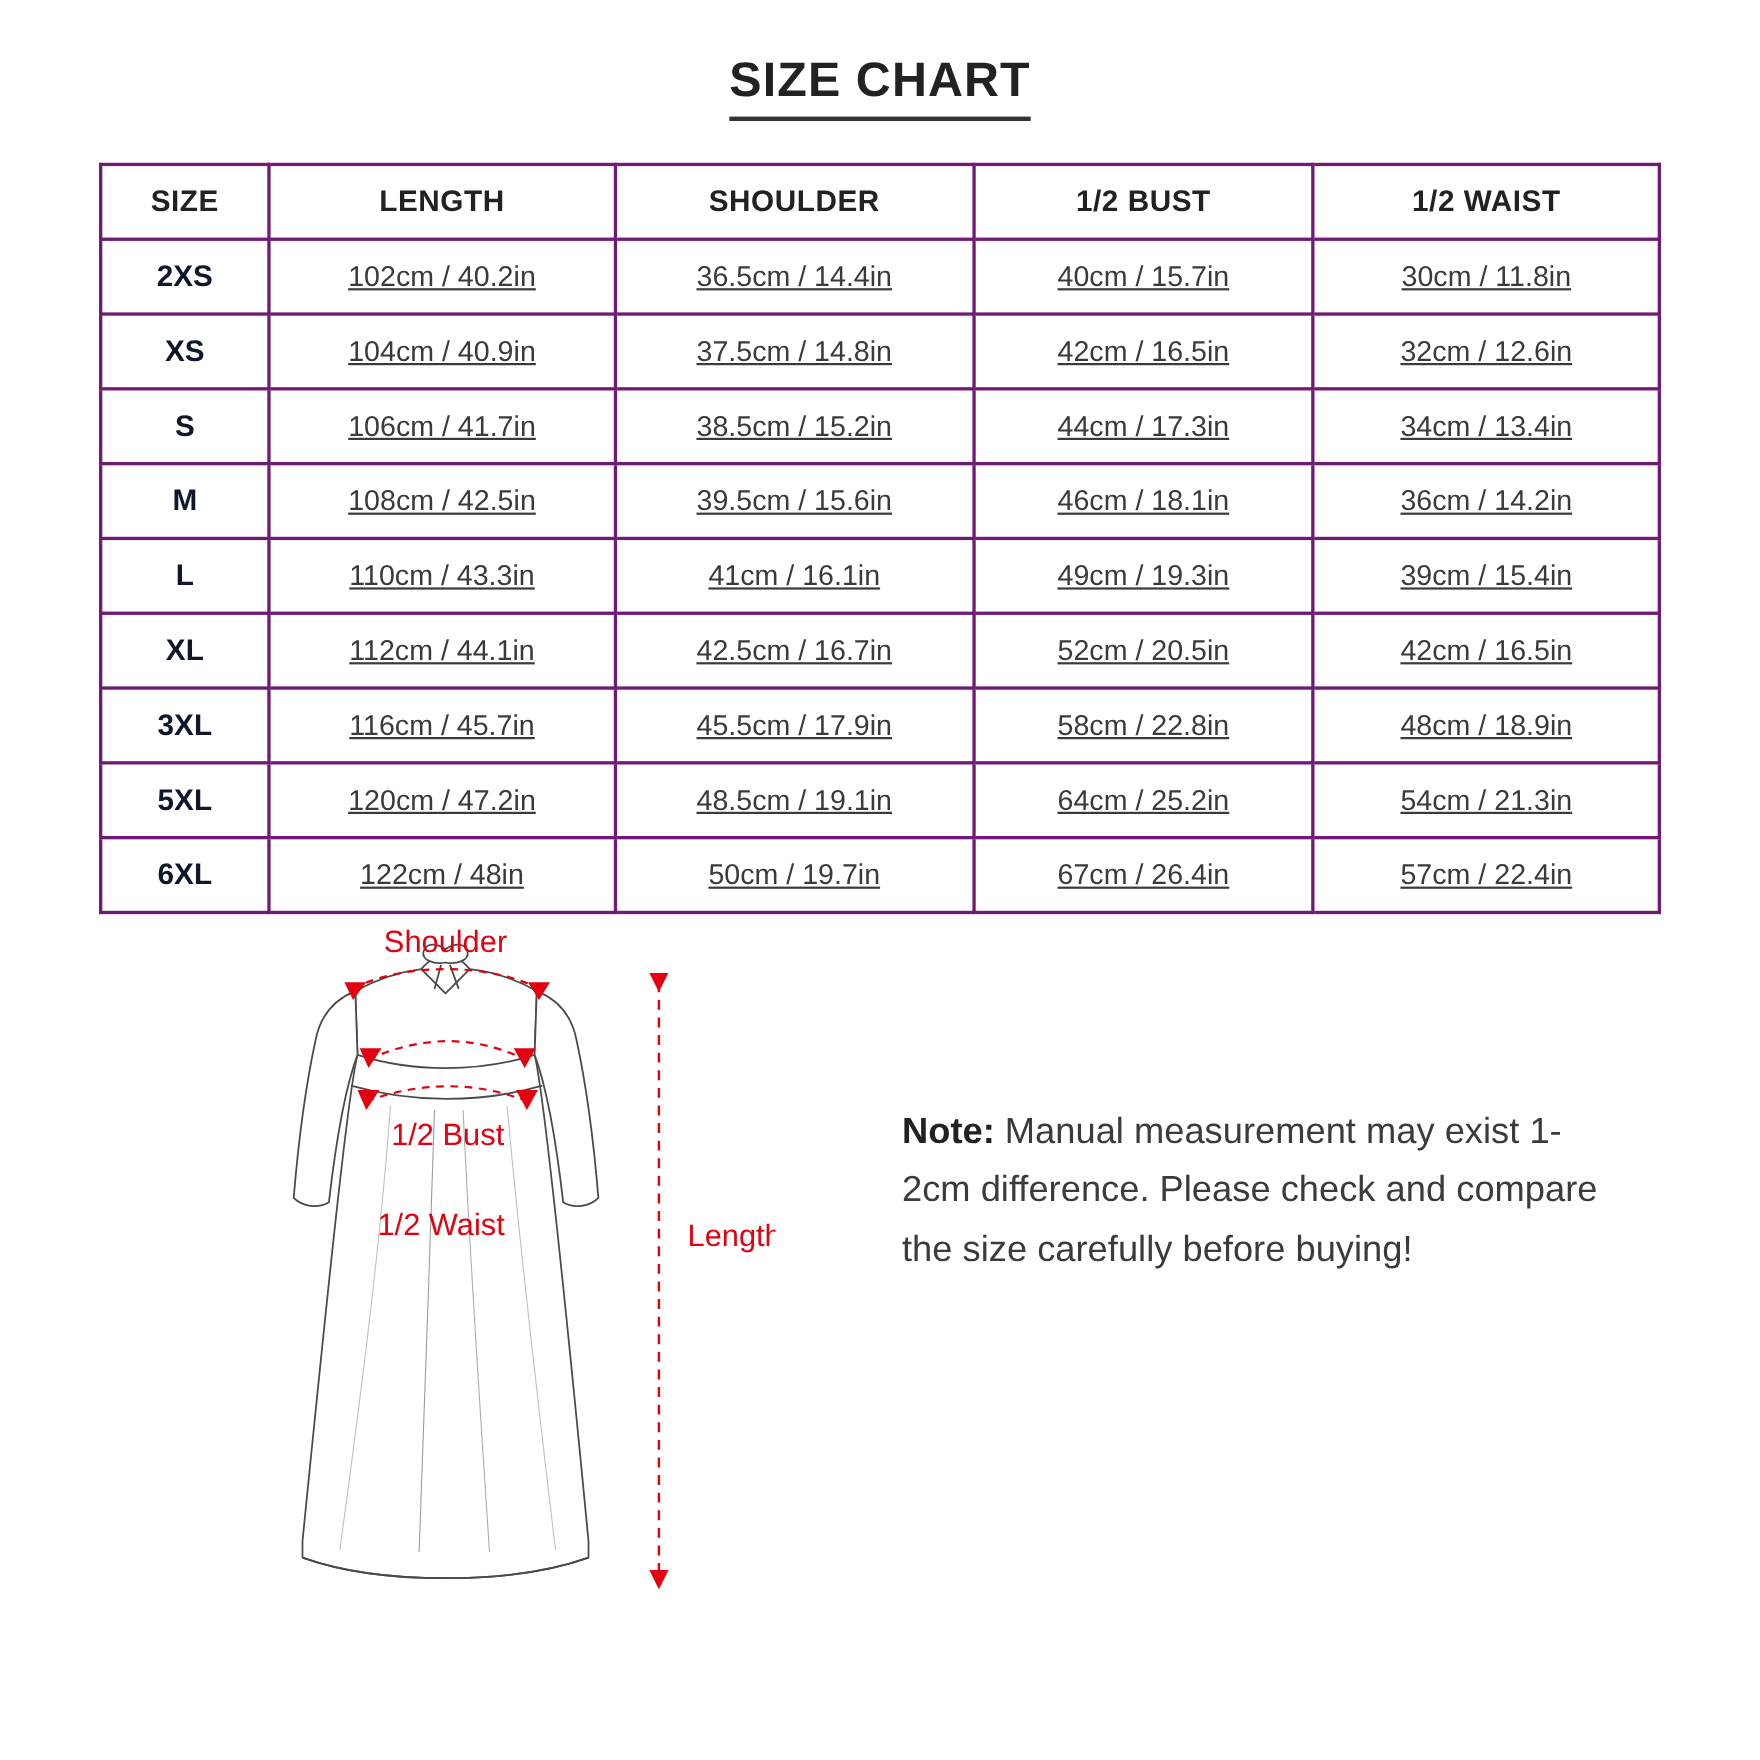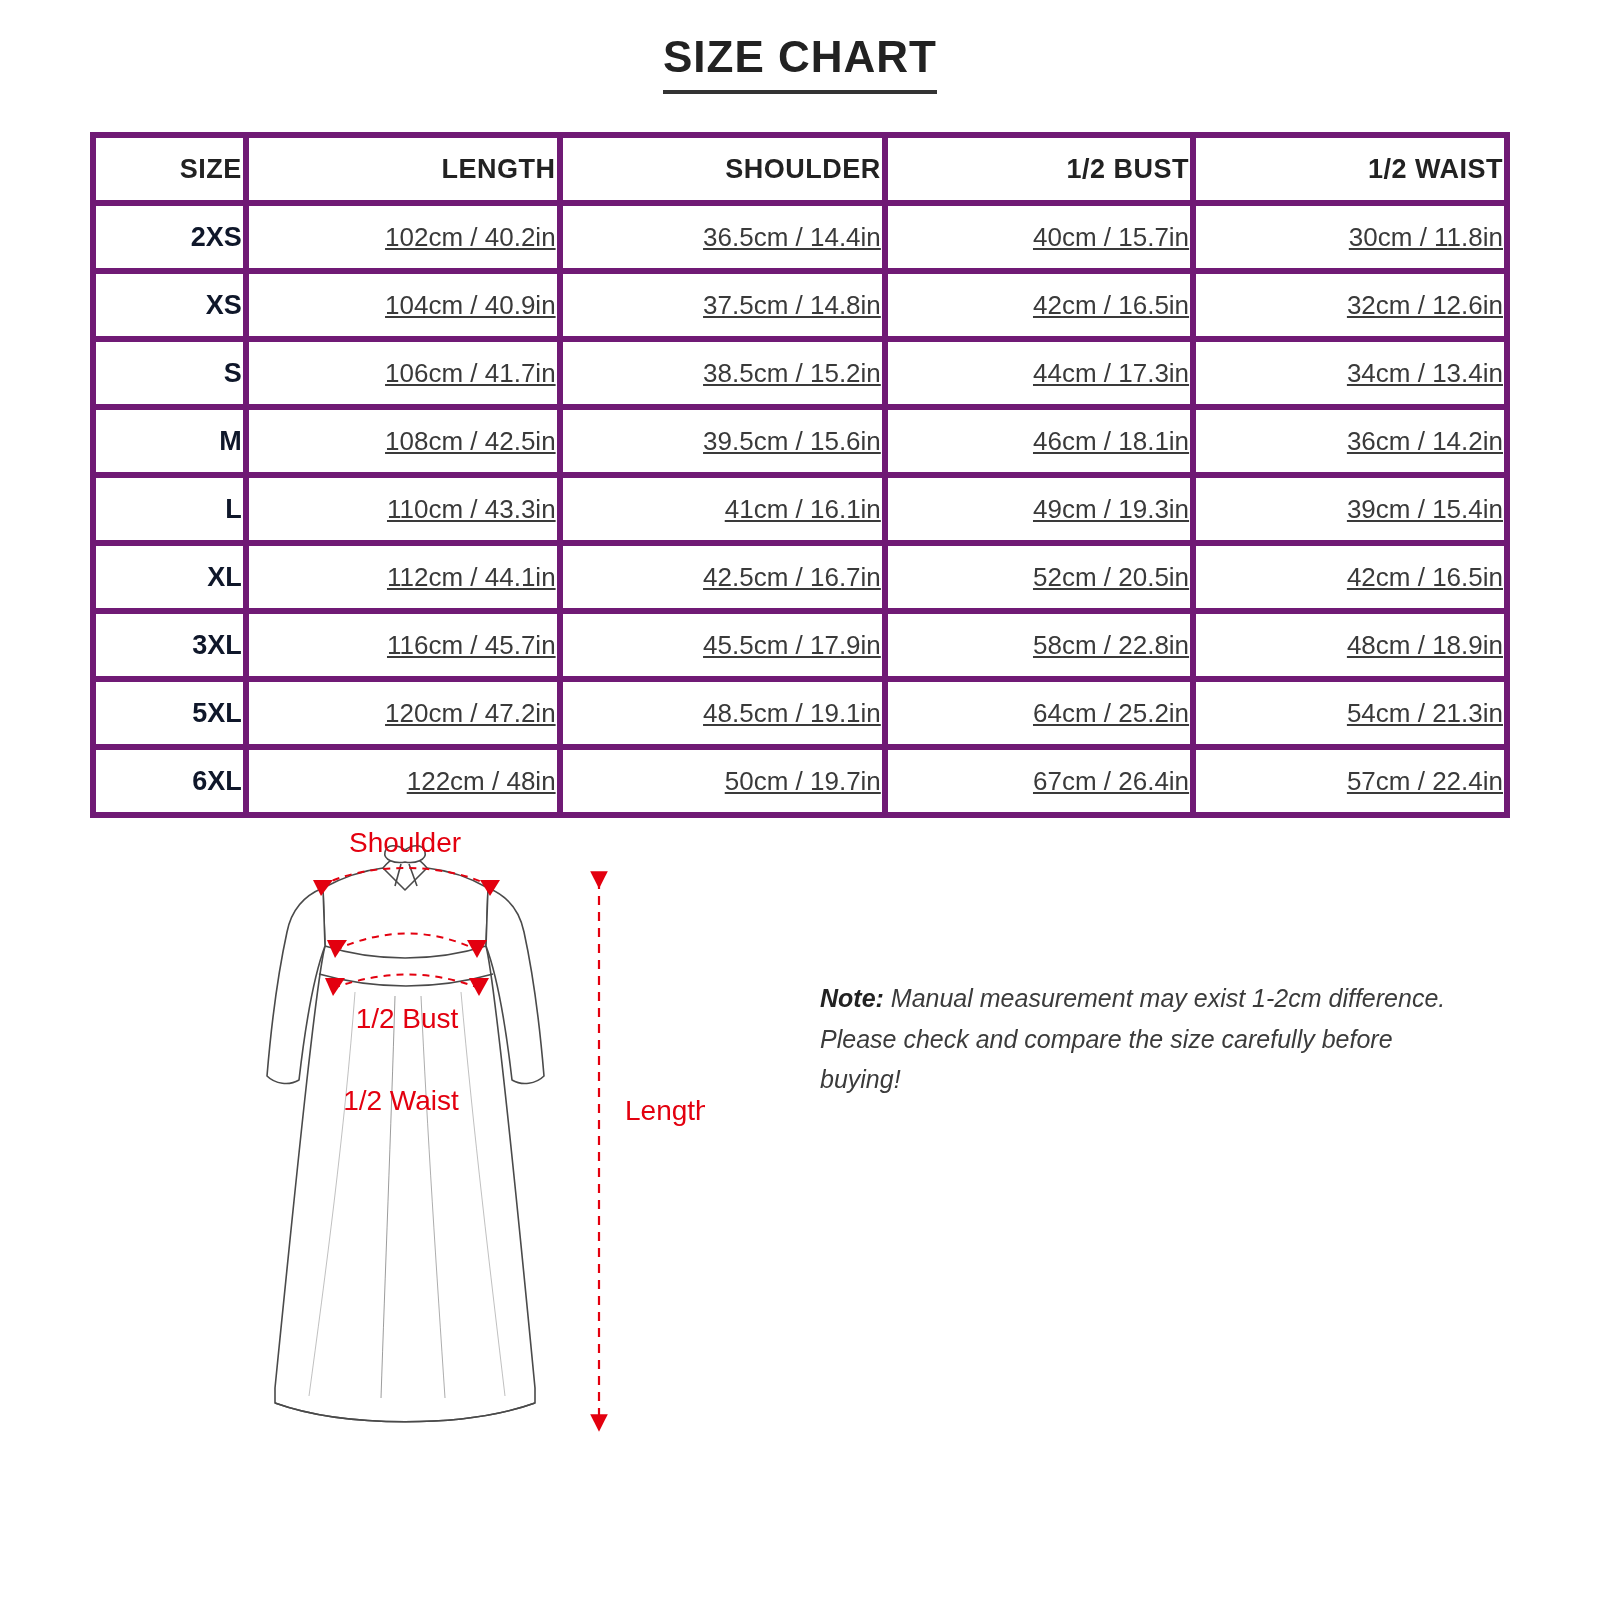--- a/index.html
+++ b/index.html
@@ -12,21 +12,21 @@
     height: 1600px;
     font-family: "Liberation Sans", sans-serif;
     color: #2b2b2b;
     position: relative;
     overflow: hidden;
   }
 
   
   .title-wrap {
     text-align: center;
-    padding-top: 32px;
+    padding-top: 48px;
   }
   .title {
     display: inline-block;
     font-size: 44px;
     font-weight: bold;
     letter-spacing: 1px;
     color: #222;
     padding-bottom: 8px;
     border-bottom: 4px solid #333;
   }
@@ -36,22 +36,22 @@
     margin: 38px auto 0 auto;
     width: 1420px;
   }
   table.size-table {
     width: 100%;
     border-collapse: collapse;
     table-layout: fixed;
   }
   table.size-table th,
   table.size-table td {
-    border: 6px solid #701a75;
-    text-align: right;
+    border: 3px solid #701a75;
+    text-align: center;
     vertical-align: middle;
     height: 68px;
     box-sizing: border-box;
   }
   table.size-table th {
     font-size: 27px;
     font-weight: bold;
     color: #222;
     letter-spacing: 0.5px;
   }
@@ -84,26 +84,25 @@
     left: 205px;
     top: 0px;
     width: 500px;
     height: 620px;
   }
   .figure svg { display: block; }
 
   .note {
     position: absolute;
     left: 820px;
-    top: 150px;
+    top: 160px;
     width: 660px;
-    font-size: 25px;
+    font-size: 33px;
     line-height: 1.62;
     color: #3b3b3b;
-    font-style: italic;
   }
   .note b {
     font-weight: bold;
     color: #222;
   }
 </style>
 </head>
 <body>
 
 <div class="title-wrap">

